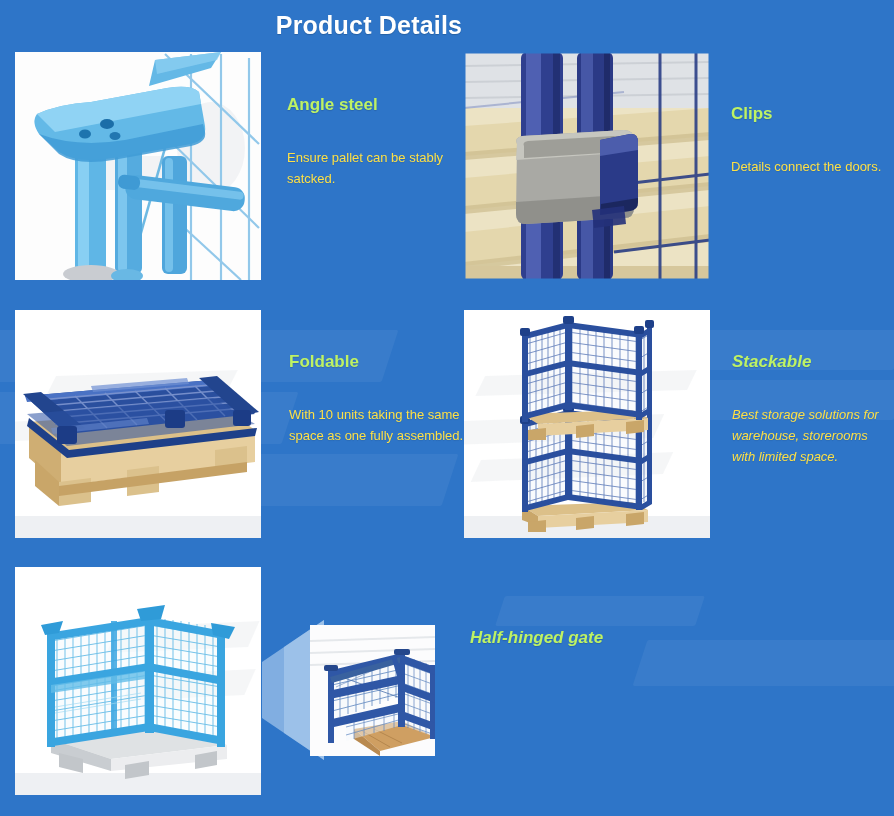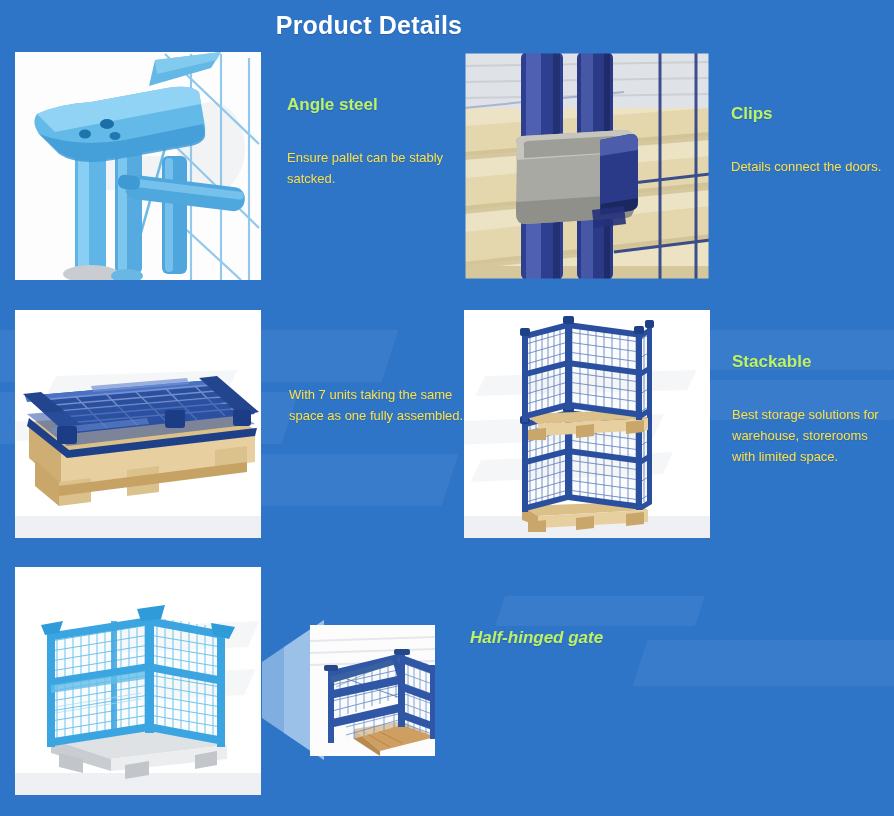--- a/index.html
+++ b/index.html
@@ -277,21 +277,22 @@
 
         <rect x="42" y="116" width="20" height="18" rx="3" fill="#1c3c86"></rect>
         <rect x="150" y="100" width="20" height="18" rx="3" fill="#1c3c86"></rect>
         <rect x="218" y="100" width="18" height="16" rx="3" fill="#1c3c86"></rect>
       </g>
     </svg>
   </div>
 </div>
 
 <div class="txt" style="left:289px; top:352px; width:186px;">
-  <div class="body">With 7 units taking the same space as one fully assembled.</div>
+  <div class="head">Foldable</div>
+  <div class="body">With 10 units taking the same space as one fully assembled.</div>
 </div>
 
 <div class="card" style="left:464px; top:310px; width:246px; height:228px;">
   <div class="photo">
     <svg viewBox="0 0 246 228" preserveAspectRatio="none">
       <rect x="0" y="0" width="246" height="228" fill="#ffffff"></rect>
 
       <g opacity="0.07" fill="#7d8c9c">
         <path d="M40 66 L250 60 L246 80 L36 86 Z" transform="skewX(-16)"></path>
         <path d="M0 112 L230 104 L226 128 L-4 136 Z" transform="skewX(-16)"></path>
@@ -411,21 +412,21 @@
         <path d="M58 104 L104 92 L178 102 L188 96 L188 102 L178 108 L104 98 L58 110 Z" fill="#2a4f9e"></path>
         <rect x="56" y="18" width="10" height="8" rx="2" fill="#1e4089"></rect>
         <rect x="99" y="6" width="11" height="8" rx="2" fill="#1e4089"></rect>
         <rect x="170" y="16" width="10" height="8" rx="2" fill="#1e4089"></rect>
         <rect x="181" y="10" width="9" height="8" rx="2" fill="#1e4089"></rect>
       </g>
     </svg>
   </div>
 </div>
 
-<div class="txt" style="left:732px; top:352px; width:160px;">
+<div class="txt" style="left:732px; top:352px; width:160px;font-style:italic;">
   <div class="head">Stackable</div>
   <div class="body">Best storage solutions for warehouse, storerooms with limited space.</div>
 </div>
 
 <div class="card" style="left:15px; top:567px; width:246px; height:228px;">
   <div class="photo">
     <svg viewBox="0 0 246 228" preserveAspectRatio="none">
       <rect x="0" y="0" width="246" height="228" fill="#ffffff"></rect>
       <g opacity="0.07" fill="#7d8c9c">
         <path d="M120 60 L260 54 L256 80 L116 86 Z" transform="skewX(-16)"></path>

